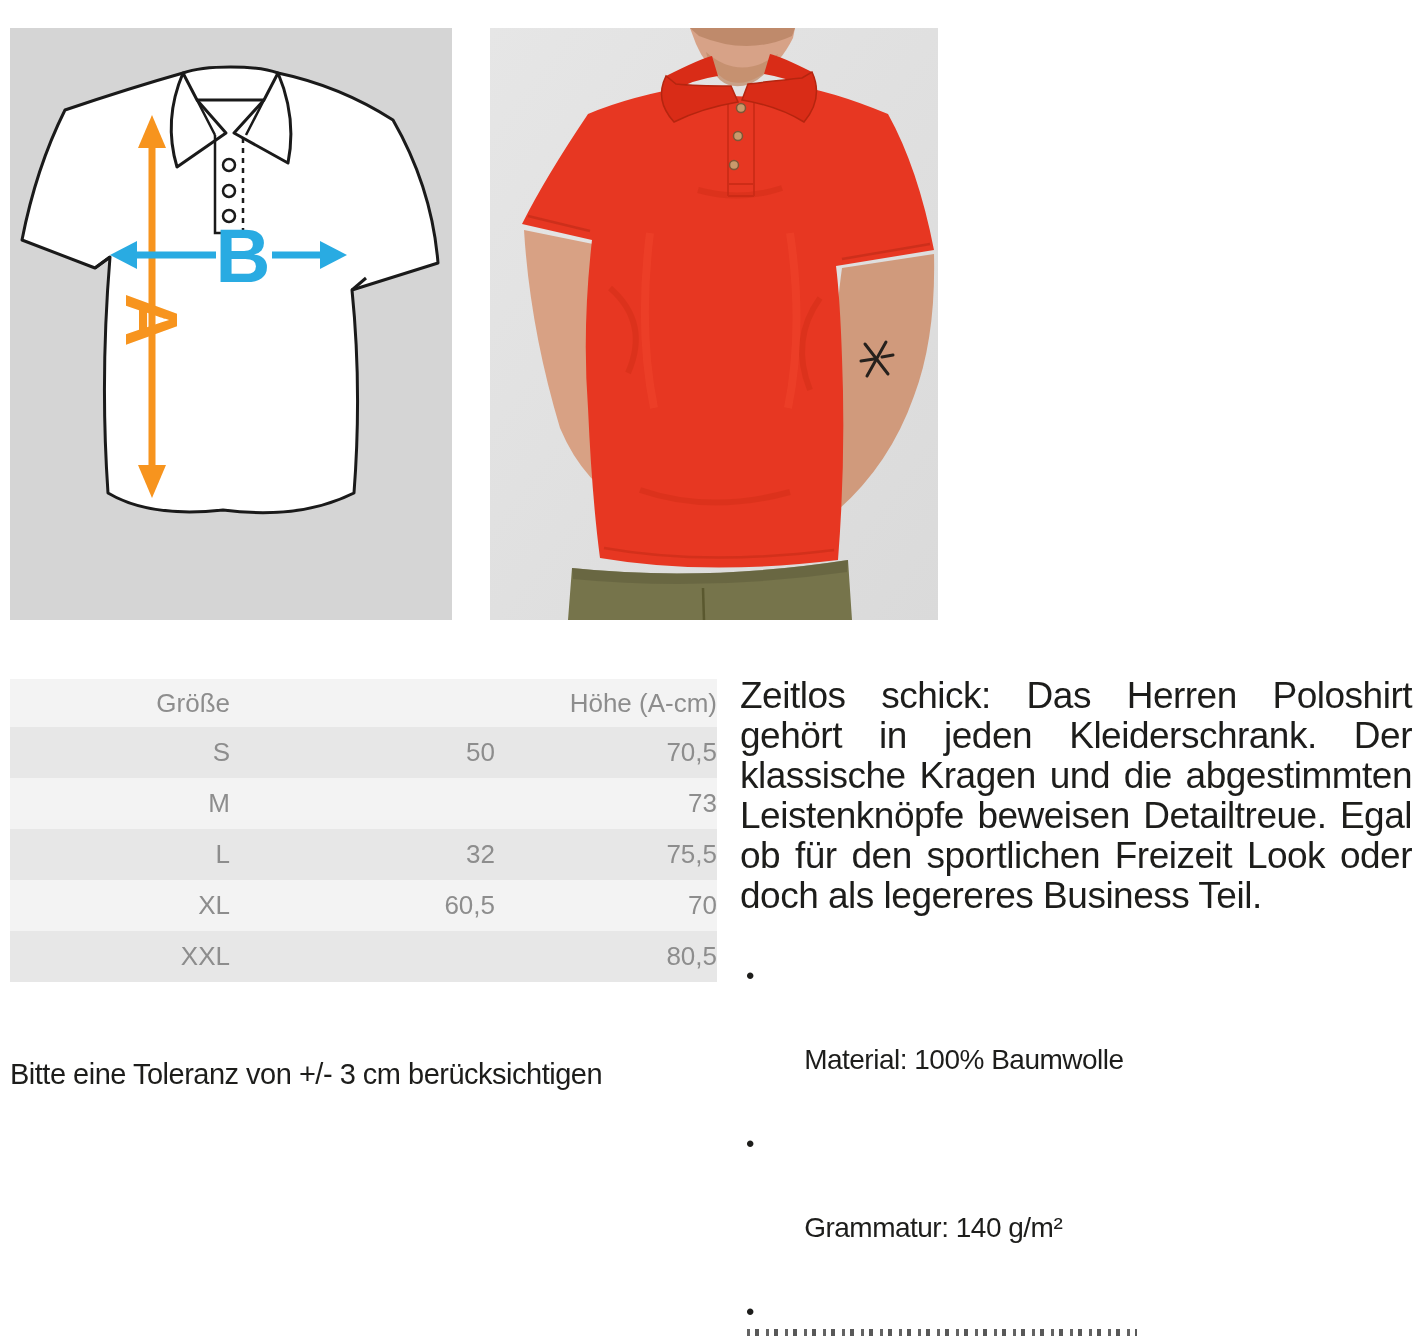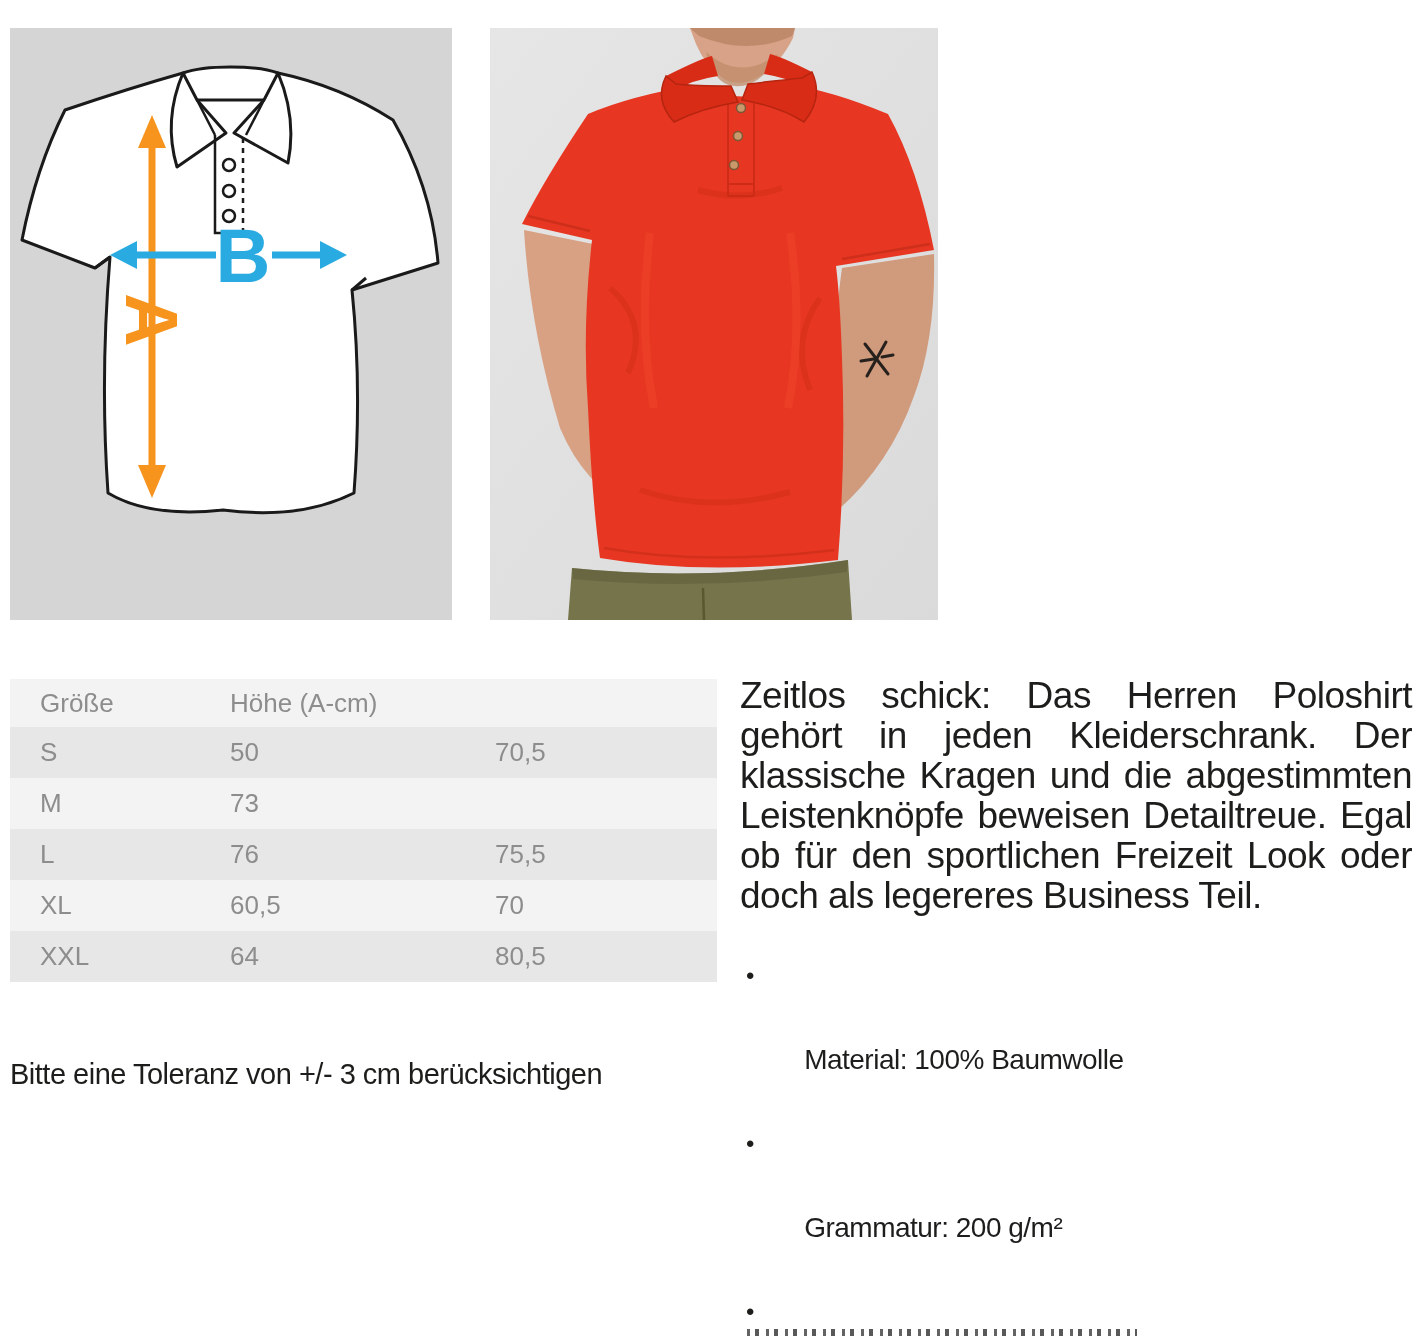--- a/index.html
+++ b/index.html
@@ -9,21 +9,21 @@
 
   
   .diagram-box { position:absolute; left:10px; top:28px; width:442px; height:592px;
                  background:#d5d5d5; }
   .photo-box   { position:absolute; left:490px; top:28px; width:448px; height:592px;
                  background:#e2e2e2; overflow:hidden; }
   .diagram-box svg, .photo-box svg { display:block; width:100%; height:100%; }
 
   
   .size-table { position:absolute; left:10px; top:679px; width:707px;
-                font-size:26px; color:#8d8d8d; background:#f3f3f3; }
+                font-size:26px; color:#8d8d8d; background:#f3f3f3;text-align:right; }
   .size-table .row { display:flex; align-items:center; height:51px; background:#f3f3f3; }
   .size-table .row.header { height:48px; }
   .size-table .row.striped { background:#e7e7e7; }
   .cell { overflow:hidden; white-space:nowrap; }
   .c1 { width:220px; padding-left:30px; }
   .c2 { width:265px; }
   .c3 { flex:1; }
 
   .tolerance { position:absolute; left:10px; top:1058px; width:700px;
                font-size:29px; letter-spacing:-0.5px; color:#1d1d1b; }
@@ -186,48 +186,47 @@
     <div class="cell c1">S</div>
     <div class="cell c2">50</div>
     <div class="cell c3">70,5</div>
   </div>
         <div class="row">
     <div class="cell c1">M</div>
     <div class="cell c3">73</div>
   </div>
         <div class="row striped">
     <div class="cell c1">L</div>
-    <div class="cell c2">76</div>
+    <div class="cell c2">32</div>
     <div class="cell c3">75,5</div>
   </div>
         <div class="row">
     <div class="cell c1">XL</div>
     <div class="cell c2">60,5</div>
     <div class="cell c3">70</div>
   </div>
         <div class="row striped">
     <div class="cell c1">XXL</div>
-    <div class="cell c2">64</div>
     <div class="cell c3">80,5</div>
   </div>
       </div>
   </section>
 
   <p class="tolerance">Bitte eine Toleranz von +/- 3 cm berücksichtigen</p>
 
   <section class="desc-col">
     <p class="description">Zeitlos schick: Das Herren Poloshirt gehört in jeden Kleiderschrank. Der klassische Kragen und die abgestimmten Leistenknöpfe beweisen Detailtreue. Egal ob für den sportlichen Freizeit Look oder doch als legereres Business Teil.</p>
     <div class="features" id="features">
         <div class="feature-line f-bullet">
     <span class="dot">•</span>
     <span class="ftext">Material: 100% Baumwolle</span>
   </div>
         <div class="feature-line f-bullet">
     <span class="dot">•</span>
-    <span class="ftext">Grammatur: 200 g/m²</span>
+    <span class="ftext">Grammatur: 140 g/m²</span>
   </div>
         <div class="feature-line f-bullet">
     <span class="dot">•</span>
     
   </div>
       </div>
   </section>
 
   <div class="cutoff"></div>
 </div>

